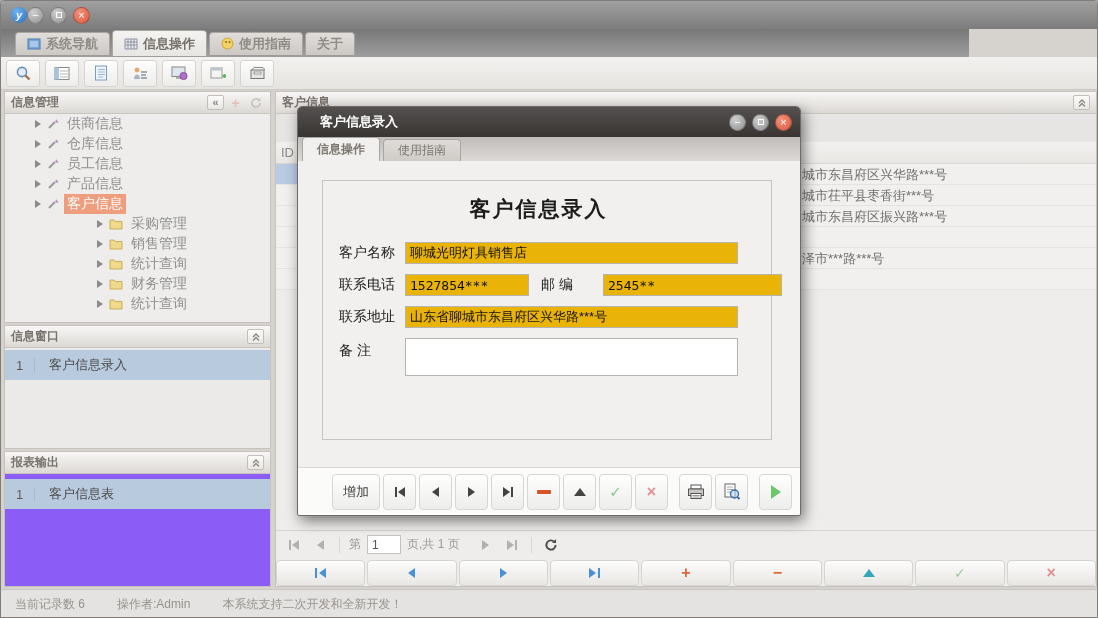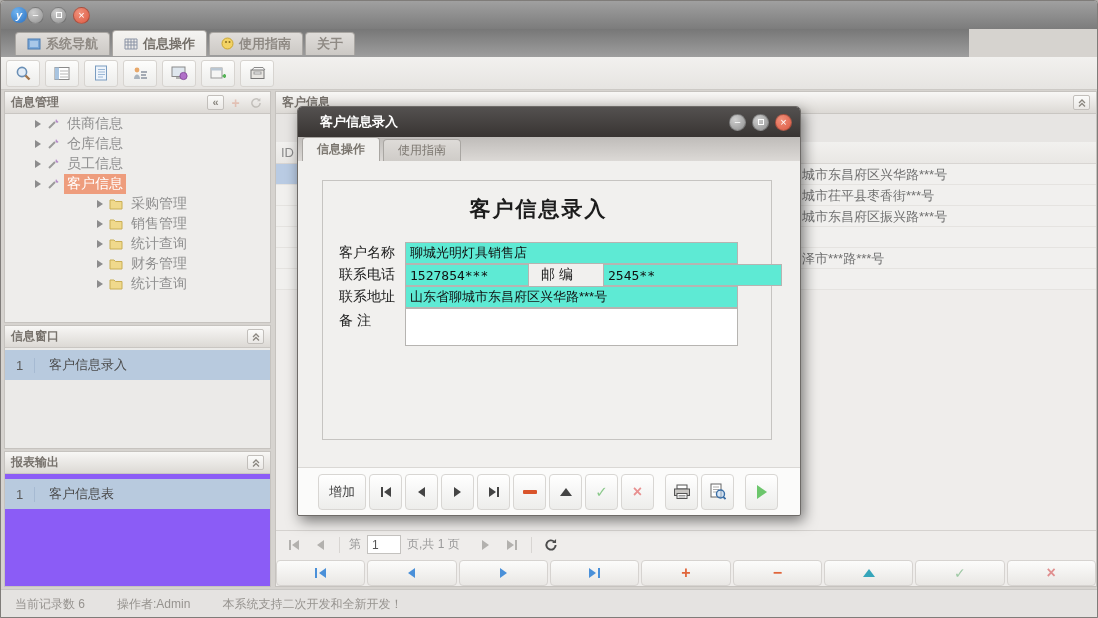--- a/index.html
+++ b/index.html
@@ -116,34 +116,34 @@
   .dtabs { height:24px; background:linear-gradient(#bfbcb9,#dcd9d6); display:flex; align-items:flex-end; padding-left:4px; }
   .dtab { height:22px; padding:0 14px; display:flex; align-items:center; font-size:12px; color:#7b766f;
           background:linear-gradient(#dedbd8,#cfccc8); border:1px solid #a9a6a2; border-bottom:none;
           border-radius:4px 4px 0 0; margin-right:3px; cursor:pointer; }
   .dtab.active { background:#f1f0ee; font-weight:bold; height:24px; }
   .dbody { height:308px; position:relative; }
   .fbox { position:absolute; left:24px; right:28px; top:19px; height:260px; border:1px solid #c6c4c1;
           background:#f1f0ee; padding:0 33px 0 16px; }
   .fheading { text-align:center; font-size:21px; font-weight:bold; color:#1c1c1c; letter-spacing:2px; margin-top:13px; line-height:30px; }
   .frow { display:flex; align-items:center; }
-  .frow.r1 { margin-top:18px; } .frow.rn { }
+  .frow.r1 { margin-top:18px; } .frow.rn { margin-top:10px; }
   .flabel { width:66px; font-size:14px; color:#222; flex:none; }
   .flabel.mid { width:62px; margin-left:12px; }
-  .finput { height:22px; border:1px solid #b6b4b1; background:#5eead4; font-size:13px; color:#111; padding:0 4px;
+  .finput { height:22px; border:1px solid #b6b4b1; background:#eab308; font-size:13px; color:#111; padding:0 4px;
             font-family:"DejaVu Sans Mono","Liberation Mono",monospace; }
   .finput.cn { font-family:"Liberation Sans","DejaVu Sans",sans-serif; }
   .finput.full { flex:1; }
   .finput.half { width:124px; }
   .finput.half2 { flex:1; }
   .finput.disabled { background:#c2c1bf; }
   .ftext { height:38px; flex:1; border:1px solid #b6b4b1; background:#fff; resize:none;
            font-family:"Liberation Sans","DejaVu Sans",sans-serif; }
   .dfooter { position:absolute; left:0; bottom:0; width:100%; height:48px; background:#fbfbfa;
-             border-top:1px solid #dad8d5; border-radius:0 0 2px 2px; display:flex; align-items:center; padding-left:20px; gap:3px;text-align:center; }
+             border-top:1px solid #dad8d5; border-radius:0 0 2px 2px; display:flex; align-items:center; padding-left:34px; gap:3px;text-align:center; }
   .dbtn { width:33px; height:36px; border:1px solid #d8d6d3; border-radius:4px;
           background:linear-gradient(#ffffff,#ededeb); display:flex; align-items:center; justify-content:center; gap:1px;
           cursor:pointer; font-size:13px; color:#444; }
   .dbtn.wide { width:48px; }
   .dbtn .minus-bar { width:14px; height:4px; background:#d9542b; border-radius:1px; }
   .dcheck { color:#8bc98b; font-weight:bold; font-size:15px; }
   .dcross { color:#e89090; font-weight:bold; font-size:16px; }
   .playg { color:#6cc66c; }
 
   svg { display:block; }
@@ -272,20 +272,28 @@
           </svg>
         <span class="lbl">仓库信息</span>
       </div>
       <div class="titem sub">
         <span class="exp"></span>
         <svg width="12" height="12" viewBox="0 0 12 12">
             <path d="M2 10L8 4" stroke="#9a9a9a" stroke-width="2"></path>
             <path d="M9 1l1 1.6L11.6 4 10 5 8.4 3.4z" fill="#b48ac8"></path>
           </svg>
         <span class="lbl">员工信息</span>
+      </div>
+      <div class="titem sub">
+        <span class="exp"></span>
+        <svg width="12" height="12" viewBox="0 0 12 12">
+            <path d="M2 10L8 4" stroke="#9a9a9a" stroke-width="2"></path>
+            <path d="M9 1l1 1.6L11.6 4 10 5 8.4 3.4z" fill="#b48ac8"></path>
+          </svg>
+        <span class="lbl">产品信息</span>
       </div>
       <div class="titem sub">
         <span class="exp"></span>
         <svg width="12" height="12" viewBox="0 0 12 12">
             <path d="M2 10L8 4" stroke="#9a9a9a" stroke-width="2"></path>
             <path d="M9 1l1 1.6L11.6 4 10 5 8.4 3.4z" fill="#b48ac8"></path>
           </svg>
         <span class="lbl sel">客户信息</span>
       </div>
       <div class="titem top">

